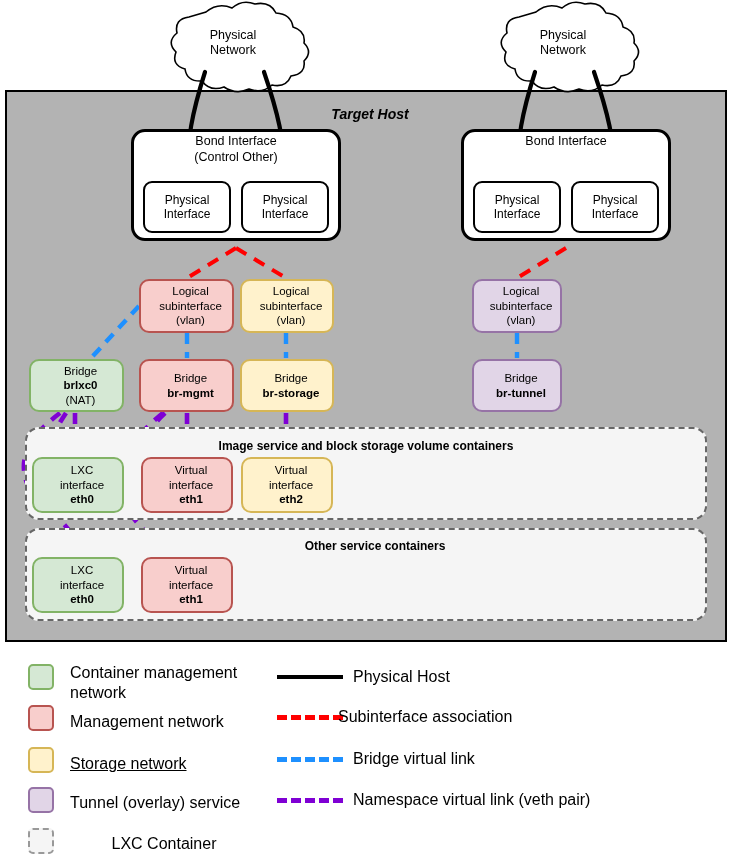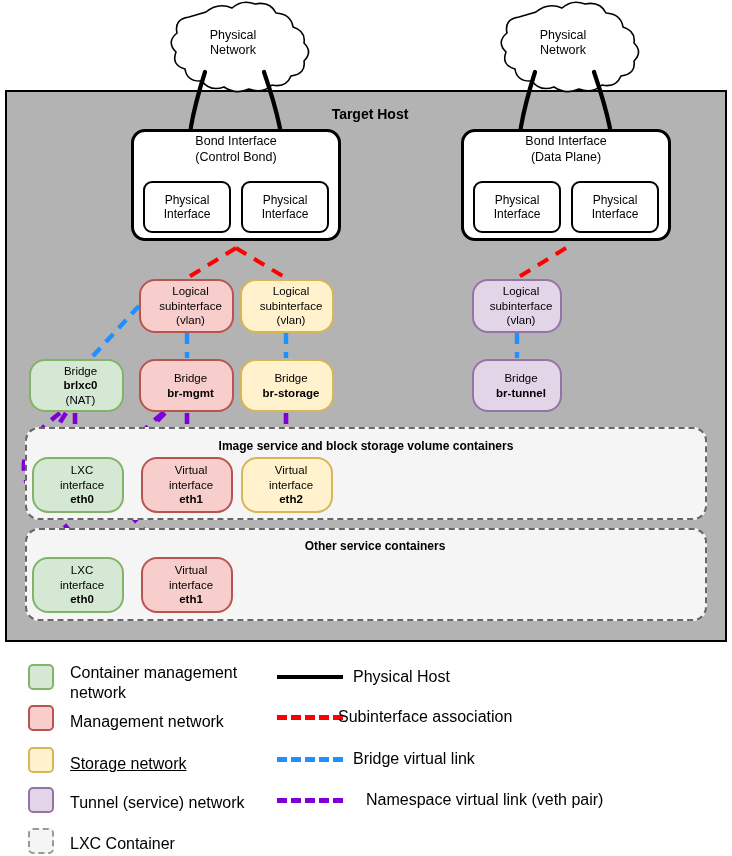--- a/index.html
+++ b/index.html
@@ -3,28 +3,28 @@
 <meta charset="utf-8">
 <style>
   html,body{margin:0;padding:0;background:#ffffff;}
   body{width:732px;height:856px;position:relative;font-family:"Liberation Sans",sans-serif;overflow:hidden;}
   #stage{position:absolute;left:0;top:0;width:732px;height:856px;}
   #svg-layer{position:absolute;left:0;top:0;width:732px;height:856px;pointer-events:none;}
 
   .node{position:absolute;box-sizing:border-box;display:flex;flex-direction:column;
         align-items:center;justify-content:center;text-align:center;line-height:1.18;}
   .host{position:absolute;background:#b3b3b3;border:2px solid #000;box-sizing:border-box;}
-  .host-title{position:absolute;font-weight:bold;font-size:14px;color:#000;text-align:center;}
+  .host-title{position:absolute;font-weight:bold;font-size:14px;color:#000;text-align:center;font-style:italic;}
 
   .bond{border:3px solid #000;border-radius:14px;background:#fff;box-sizing:border-box;position:absolute;}
   .bond-label{position:absolute;left:0;right:0;text-align:center;font-size:12.5px;color:#000;line-height:1.25;}
   .phy{position:absolute;border:2px solid #000;border-radius:9px;background:#fff;box-sizing:border-box;
        display:flex;align-items:center;justify-content:center;text-align:center;font-size:12px;line-height:1.2;}
 
-  .cbox{position:absolute;border-radius:16px;box-sizing:border-box;display:flex;flex-direction:column;
+  .cbox{position:absolute;border-radius:10px;box-sizing:border-box;display:flex;flex-direction:column;
         align-items:center;justify-content:center;text-align:center;font-size:11.5px;line-height:1.25;color:#000;padding-left:8px;}
   .cbox b{font-weight:bold;}
 
   .green{background:#d5e8d4;border:2px solid #82b366;}
   .red{background:#f8cecc;border:2px solid #b85450;}
   .yellow{background:#fff2cc;border:2px solid #d6b656;}
   .purple{background:#e1d5e7;border:2px solid #9673a6;}
 
   .lxcgroup{position:absolute;background:#f5f5f5;border:2px dashed #666;border-radius:14px;box-sizing:border-box;}
   .lxcgroup-title{position:absolute;left:0;right:0;text-align:center;font-weight:bold;font-size:12px;color:#000;}
@@ -101,35 +101,34 @@
     <span>Network</span>
   </div>
   <div class="node cloud-text" style="left:515px;top:25px;width:96px;height:36px;">
     <span>Physical</span>
     <span>Network</span>
   </div>
 
   <div class="bond" style="left:131px;top:129px;width:210px;height:112px;"></div>
   <div class="bond-label" style="left:131px;top:134px;width:210px;">
     <div>Bond Interface</div>
-    <div>(Control Bond)</div>
+    <div>(Control Other)</div>
   </div>
   <div class="phy" style="left:143px;top:181px;width:88px;height:52px;flex-direction:column;">
     <span>Physical</span>
     <span>Interface</span>
   </div>
   <div class="phy" style="left:241px;top:181px;width:88px;height:52px;flex-direction:column;">
     <span>Physical</span>
     <span>Interface</span>
   </div>
 
   <div class="bond" style="left:461px;top:129px;width:210px;height:112px;"></div>
   <div class="bond-label" style="left:461px;top:134px;width:210px;">
     <div>Bond Interface</div>
-    <div>(Data Plane)</div>
   </div>
   <div class="phy" style="left:473px;top:181px;width:88px;height:52px;flex-direction:column;">
     <span>Physical</span>
     <span>Interface</span>
   </div>
   <div class="phy" style="left:571px;top:181px;width:88px;height:52px;flex-direction:column;">
     <span>Physical</span>
     <span>Interface</span>
   </div>
 
@@ -207,31 +206,31 @@
       <div>network</div>
     </div>
 
     <div class="lg-swatch" style="left:28px;top:705px;background:#f8cecc;border:2px solid #b85450;"></div>
     <div class="lg-text" style="left:70px;top:712px;width:220px;">Management network</div>
 
     <div class="lg-swatch" style="left:28px;top:747px;background:#fff2cc;border:2px solid #d6b656;"></div>
     <div class="lg-text" style="left:70px;top:754px;width:220px;text-decoration:underline;">Storage network</div>
 
     <div class="lg-swatch" style="left:28px;top:787px;background:#e1d5e7;border:2px solid #9673a6;"></div>
-    <div class="lg-text" style="left:70px;top:793px;width:240px;">Tunnel (service) network</div>
+    <div class="lg-text" style="left:70px;top:793px;width:240px;">Tunnel (overlay) service</div>
 
     <div class="lg-swatch dashbox" style="left:28px;top:828px;"></div>
-    <div class="lg-text" style="left:70px;top:834px;width:220px;">LXC Container</div>
+    <div class="lg-text" style="left:54px;top:834px;width:220px;text-align:center;">LXC Container</div>
 
     <div class="lg-line" style="left:277px;top:675px;border-top-color:#000000;border-top-width:4px;"></div>
     <div class="lg-text" style="left:353px;top:667px;width:300px;">Physical Host</div>
 
     <div class="lg-line dashed" style="left:277px;top:715px;border-top-color:#ff0000;"></div>
     <div class="lg-text" style="left:338px;top:707px;width:300px;">Subinterface association</div>
 
     <div class="lg-line dashed" style="left:277px;top:757px;border-top-color:#1e90ff;"></div>
     <div class="lg-text" style="left:353px;top:749px;width:300px;">Bridge virtual link</div>
 
     <div class="lg-line dashed" style="left:277px;top:798px;border-top-color:#7f00d4;"></div>
-    <div class="lg-text" style="left:353px;top:790px;width:340px;margin-left:13px;">Namespace virtual link (veth pair)</div>
+    <div class="lg-text" style="left:353px;top:790px;width:340px;">Namespace virtual link (veth pair)</div>
   </div>
 
 </div>
 
 </body></html>

